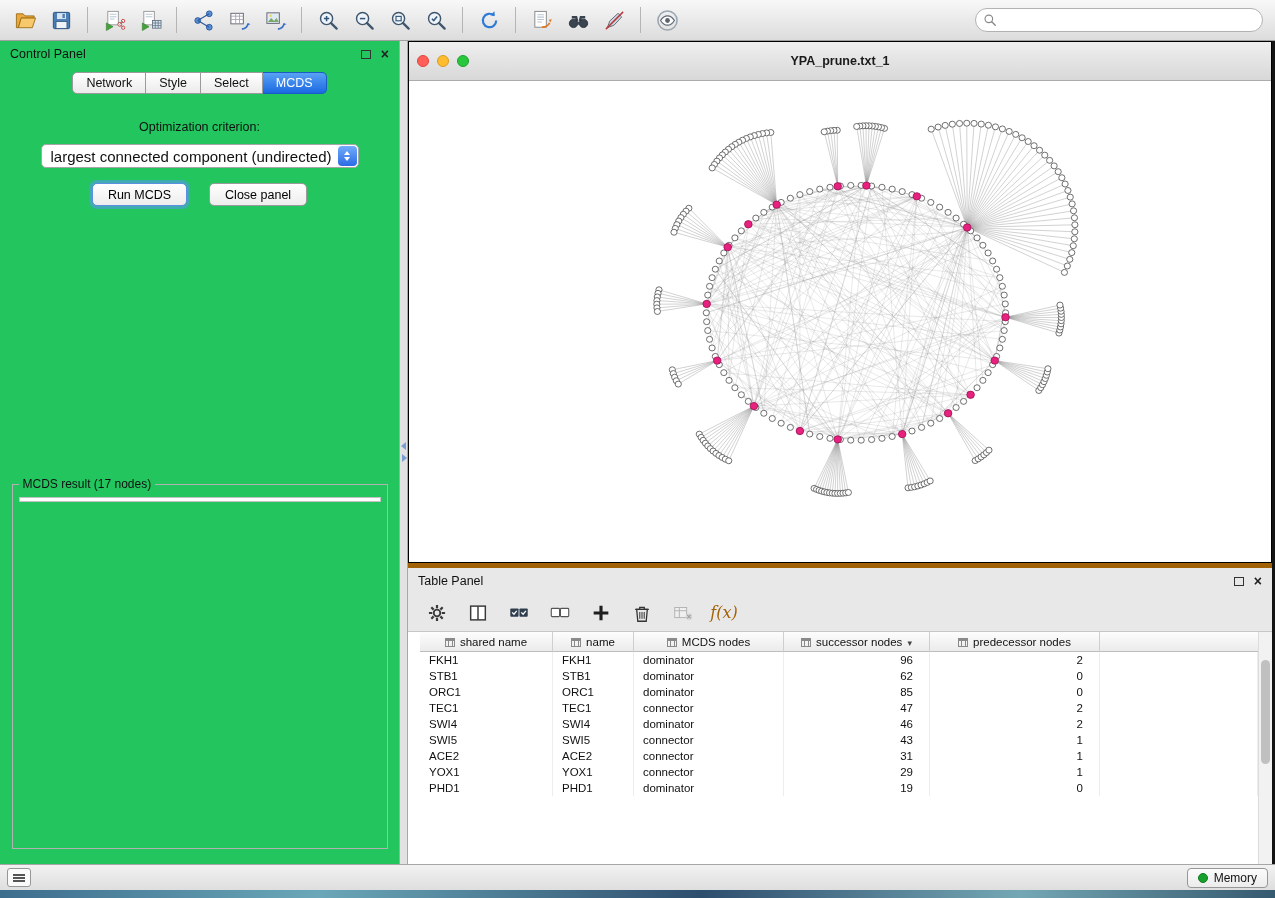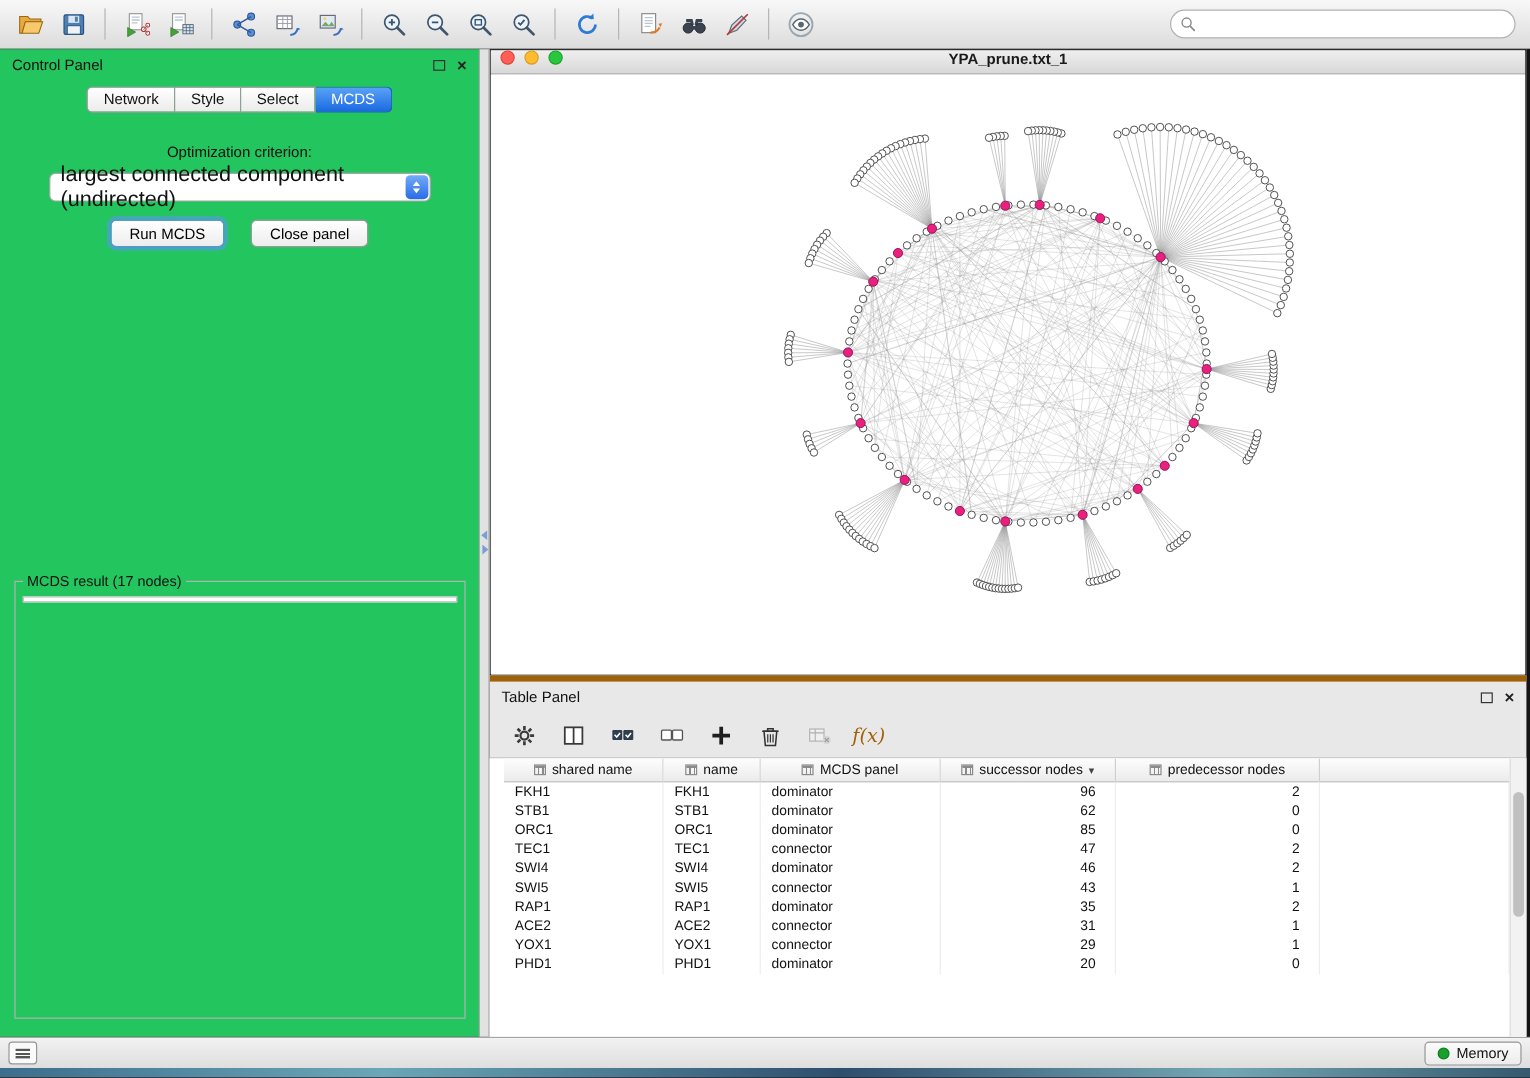--- a/index.html
+++ b/index.html
@@ -26,41 +26,41 @@
   .win-ctl{display:flex;align-items:center;gap:10px;}
   .float-btn{width:10px;height:9px;border:1.6px solid #333;display:inline-block;}
   .close-btn{font-weight:bold;font-size:14px;line-height:1;color:#222;cursor:default;}
   .cp-tabs{display:flex;justify-content:center;padding:5px 0 10px;flex:none;}
   .seg{border:1px solid #9a9a9a;border-left:none;padding:3px 13px;background:linear-gradient(#ffffff,#ebebeb);font-size:12.5px;cursor:default;white-space:nowrap;}
   .seg:first-child{border-left:1px solid #9a9a9a;border-radius:5px 0 0 5px;}
   .seg:last-child{border-radius:0 5px 5px 0;}
   .seg.active{background:linear-gradient(#59a2f5,#1b69e2);color:#fff;border-color:#1a5cc4;}
   .cp-body{flex:1;display:flex;flex-direction:column;align-items:center;padding-top:16px;min-height:0;}
   .opt-label{font-size:12.5px;margin-bottom:10px;}
-  .combo{width:318px;height:24px;border:1px solid #a6a6a6;border-radius:5px;background:#fff;display:flex;align-items:center;padding-left:9px;position:relative;margin-bottom:15px;font-size:18px;cursor:default;}
+  .combo{width:318px;height:24px;border:1px solid #a6a6a6;border-radius:5px;background:#fff;display:flex;align-items:center;padding-left:9px;position:relative;margin-bottom:15px;font-size:15px;cursor:default;}
   .combo-stepper{position:absolute;right:1px;top:1px;bottom:1px;width:19px;border-radius:4px;background:linear-gradient(#72acf8,#2a6be6);display:flex;flex-direction:column;align-items:center;justify-content:center;gap:2px;}
   .combo-stepper .up{width:0;height:0;border-left:3.5px solid transparent;border-right:3.5px solid transparent;border-bottom:4.5px solid #fff;}
   .combo-stepper .down{width:0;height:0;border-left:3.5px solid transparent;border-right:3.5px solid transparent;border-top:4.5px solid #fff;}
   .cp-buttons{display:flex;gap:22px;}
   .mac-btn{height:23px;padding:0 15px;border:1px solid #9a9a9a;border-radius:5px;background:linear-gradient(#ffffff,#ededed);font-size:12.5px;font-family:inherit;cursor:default;}
   .mac-btn.focus{box-shadow:0 0 0 3px rgba(90,150,250,.55);border-color:#5d8fe2;}
   .result-box{margin-top:auto;width:376px;height:372px;margin-bottom:15px;border:1px solid #b2b2b2;position:relative;flex:none;}
   .result-box legend{font-size:12px;margin-left:6px;padding:0 4px;}
   .result-list{position:absolute;inset:6px;background:#fff;border:1px solid #c2c2c2;overflow:hidden;padding:3px 0 0 7px;}
   .result-item{font-size:12.5px;line-height:16px;cursor:default;}
 
   
   .splitter{width:8px;background:#e2e2e2;border-right:1px solid #a8a8a8;position:relative;flex:none;cursor:col-resize;}
   .spl-left{position:absolute;top:calc(50% - 11px);left:1px;width:0;height:0;border-top:4px solid transparent;border-bottom:4px solid transparent;border-right:5px solid #7a9fd2;}
   .spl-right{position:absolute;top:calc(50% + 1px);left:2px;width:0;height:0;border-top:4px solid transparent;border-bottom:4px solid transparent;border-left:5px solid #7a9fd2;}
 
   
   .right-col{flex:1;display:flex;flex-direction:column;min-width:0;border-right:3px solid #141414;}
   .net-window{height:522px;border:1px solid #000;display:flex;flex-direction:column;background:#fff;flex:none;}
-  .net-titlebar{height:20px;background:linear-gradient(#efefef,#d8d8d8);border-bottom:1px solid #ababab;display:flex;align-items:flex-start;padding:0 8px;position:relative;flex:none;}
+  .net-titlebar{height:39px;background:linear-gradient(#efefef,#d8d8d8);border-bottom:1px solid #ababab;display:flex;align-items:center;padding:0 8px;position:relative;flex:none;}
   .traffic{display:flex;gap:8px;z-index:2;}
   .tl{width:12px;height:12px;border-radius:50%;cursor:default;}
   .tl.red{background:#ff5f57;border:1px solid #e0443e;}
   .tl.yellow{background:#febc2e;border:1px solid #d89e22;}
   .tl.green{background:#28c73c;border:1px solid #1da32e;}
   .net-title{position:absolute;left:0;right:0;text-align:center;font-size:12.5px;font-weight:bold;color:#1a1a1a;}
   .net-canvas{flex:1;min-height:0;background:#fff;}
   #network-svg{width:100%;height:100%;display:block;}
 
   
@@ -1027,21 +1027,21 @@
             <div class="tp-tb-btn">
               <span class="fx-label">f(x)</span>
             </div>
           </div>
         <div class="tp-table-wrap">
           <table class="node-table">
             <thead>
                 <tr id="table-head-row">
                   <th style="width: 133px;"><span class="hdr-grid-icon"></span><span>shared name</span></th>
                   <th style="width: 81px;"><span class="hdr-grid-icon"></span><span>name</span></th>
-                  <th style="width: 150px;"><span class="hdr-grid-icon"></span><span>MCDS panel</span></th>
+                  <th style="width: 150px;"><span class="hdr-grid-icon"></span><span>MCDS nodes</span></th>
                   <th style="width: 146px;"><span class="hdr-grid-icon"></span><span>successor nodes</span><span class="sort-arrow">▾</span></th>
                   <th style="width: 170px;"><span class="hdr-grid-icon"></span><span>predecessor nodes</span></th>
                   <th class="filler"></th>
                 </tr>
               </thead>
             <tbody id="table-body">
                 <tr>
                   <td>FKH1</td>
                   <td>FKH1</td>
                   <td>dominator</td>
@@ -1083,48 +1083,40 @@
                 </tr>
                 <tr>
                   <td>SWI5</td>
                   <td>SWI5</td>
                   <td>connector</td>
                   <td class="num">43</td>
                   <td class="num">1</td>
                   <td></td>
                 </tr>
                 <tr>
-                  <td>RAP1</td>
-                  <td>RAP1</td>
-                  <td>dominator</td>
-                  <td class="num">35</td>
-                  <td class="num">2</td>
-                  <td></td>
-                </tr>
-                <tr>
                   <td>ACE2</td>
                   <td>ACE2</td>
                   <td>connector</td>
                   <td class="num">31</td>
                   <td class="num">1</td>
                   <td></td>
                 </tr>
                 <tr>
                   <td>YOX1</td>
                   <td>YOX1</td>
                   <td>connector</td>
                   <td class="num">29</td>
                   <td class="num">1</td>
                   <td></td>
                 </tr>
                 <tr>
                   <td>PHD1</td>
                   <td>PHD1</td>
                   <td>dominator</td>
-                  <td class="num">20</td>
+                  <td class="num">19</td>
                   <td class="num">0</td>
                   <td></td>
                 </tr>
               </tbody>
           </table>
           <div class="vscroll">
               <div class="vthumb"></div>
             </div>
         </div>
       </div>

